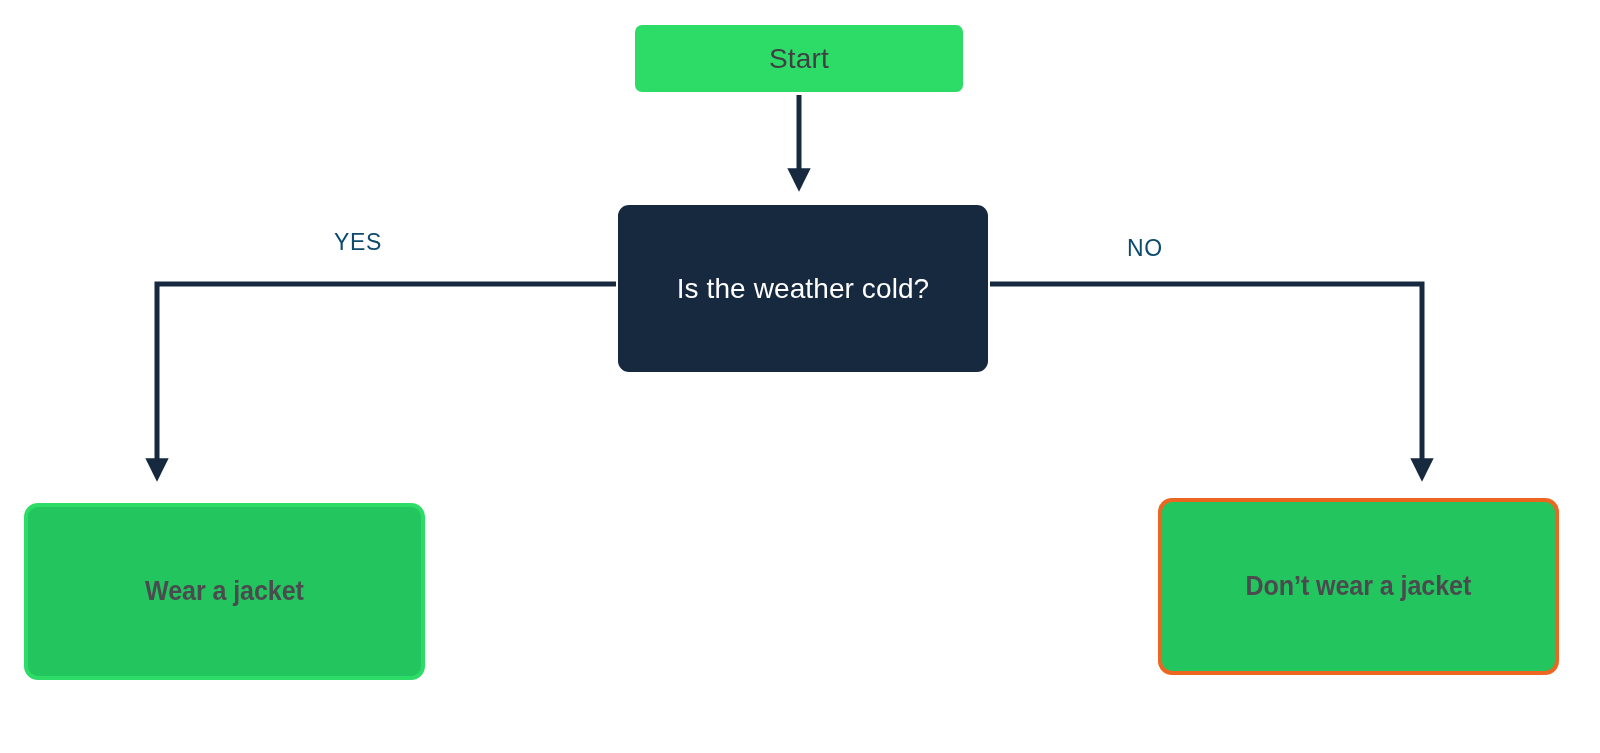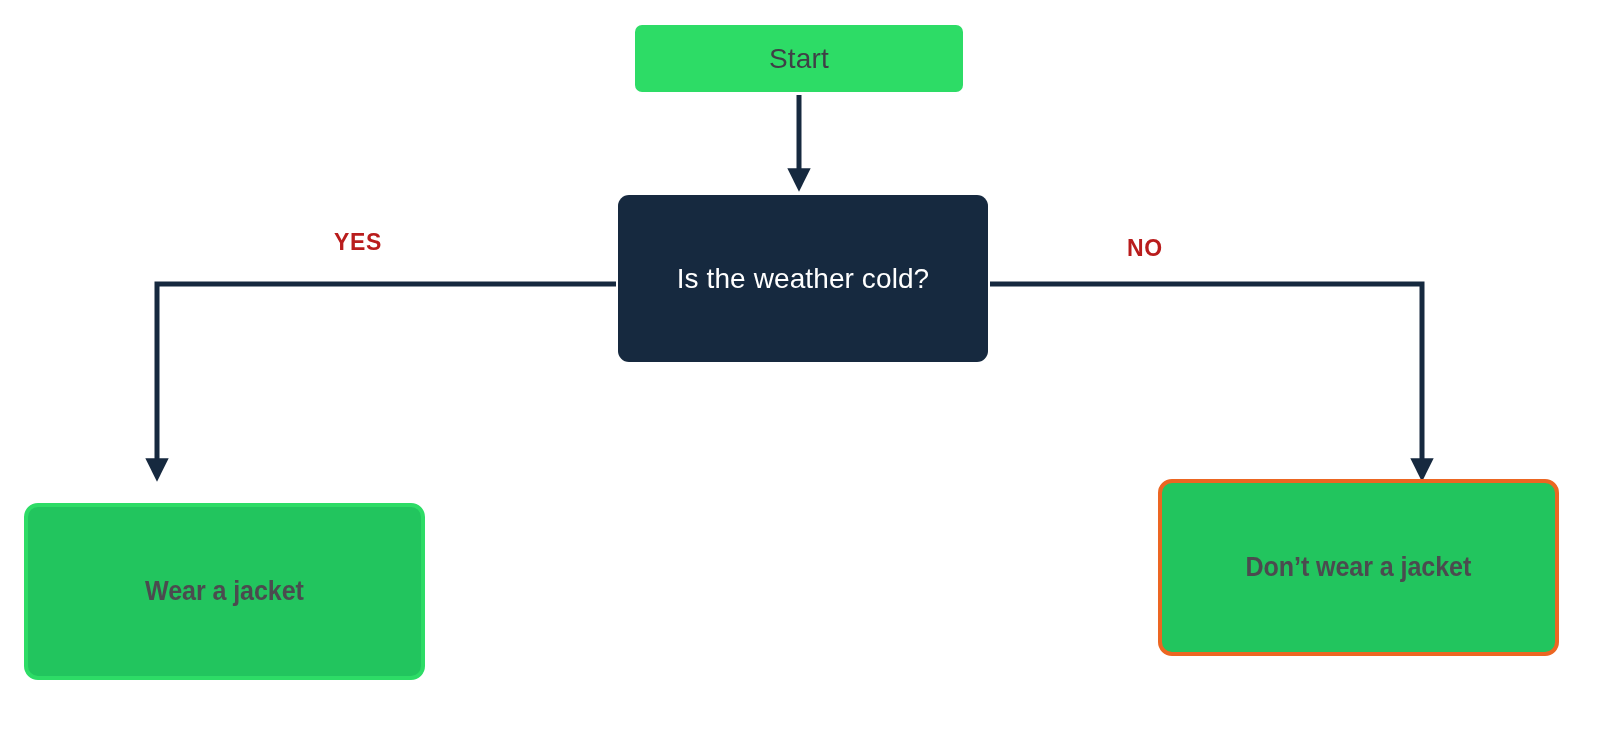--- a/index.html
+++ b/index.html
@@ -47,21 +47,21 @@
     border-radius: 7px;
     font-size: 28px;
     font-weight: 400;
     color: #3f3f46;
     letter-spacing: 0.2px;
   }
 
   
   .node-decision {
     left: 618px;
-    top: 195px;
+    top: 205px;
     width: 370px;
     height: 167px;
     background: #16293f;
     border-radius: 11px;
     font-size: 28px;
     font-weight: 400;
     color: #ffffff;
     letter-spacing: 0.1px;
   }
 
@@ -78,41 +78,41 @@
     color: #4b4b4f;
     letter-spacing: -0.1px;
   }
   .node-outcome-yes {
     left: 24px;
     top: 503px;
     border-color: #2ddc66;
   }
   .node-outcome-no {
     left: 1158px;
-    top: 479px;
+    top: 498px;
     border-color: #ec6622;
     align-items: center;
   }
 
   .node-label {
     display: block;
     line-height: 1.2;
     white-space: nowrap;
   }
   .outcome-text {
     font-family: "Liberation Sans Narrow", "Liberation Sans", sans-serif;
     transform: scaleX(0.93);
   }
 
   
   .edge-label {
     position: absolute;
     font-size: 23px;
-    font-weight: 700;
-    color: #b91c1c;
+    font-weight: 400;
+    color: #0c4a6e;
     letter-spacing: 0.6px;
     white-space: nowrap;
   }
   .edge-label-yes {
     left: 334px;
     top: 229px;
   }
   .edge-label-no {
     left: 1127px;
     top: 235px;

